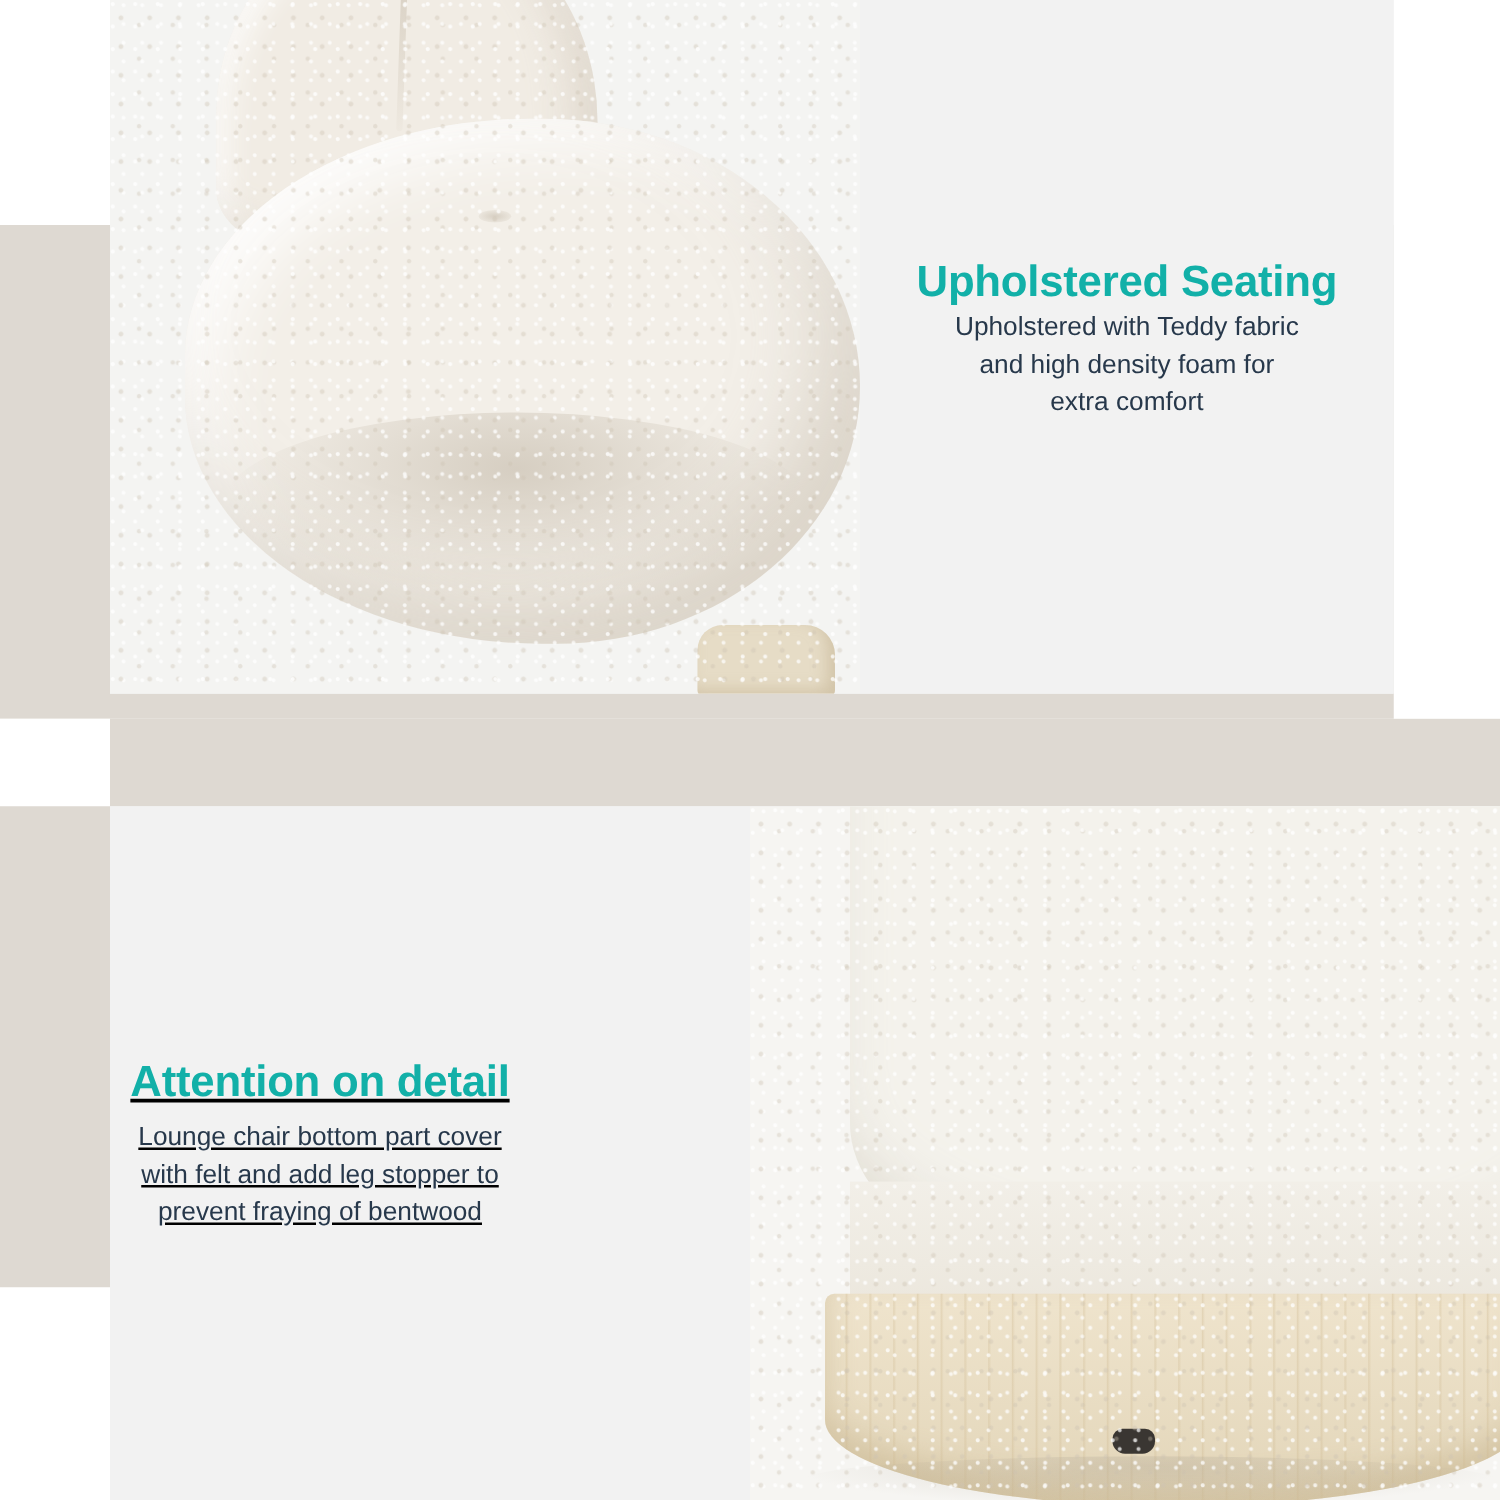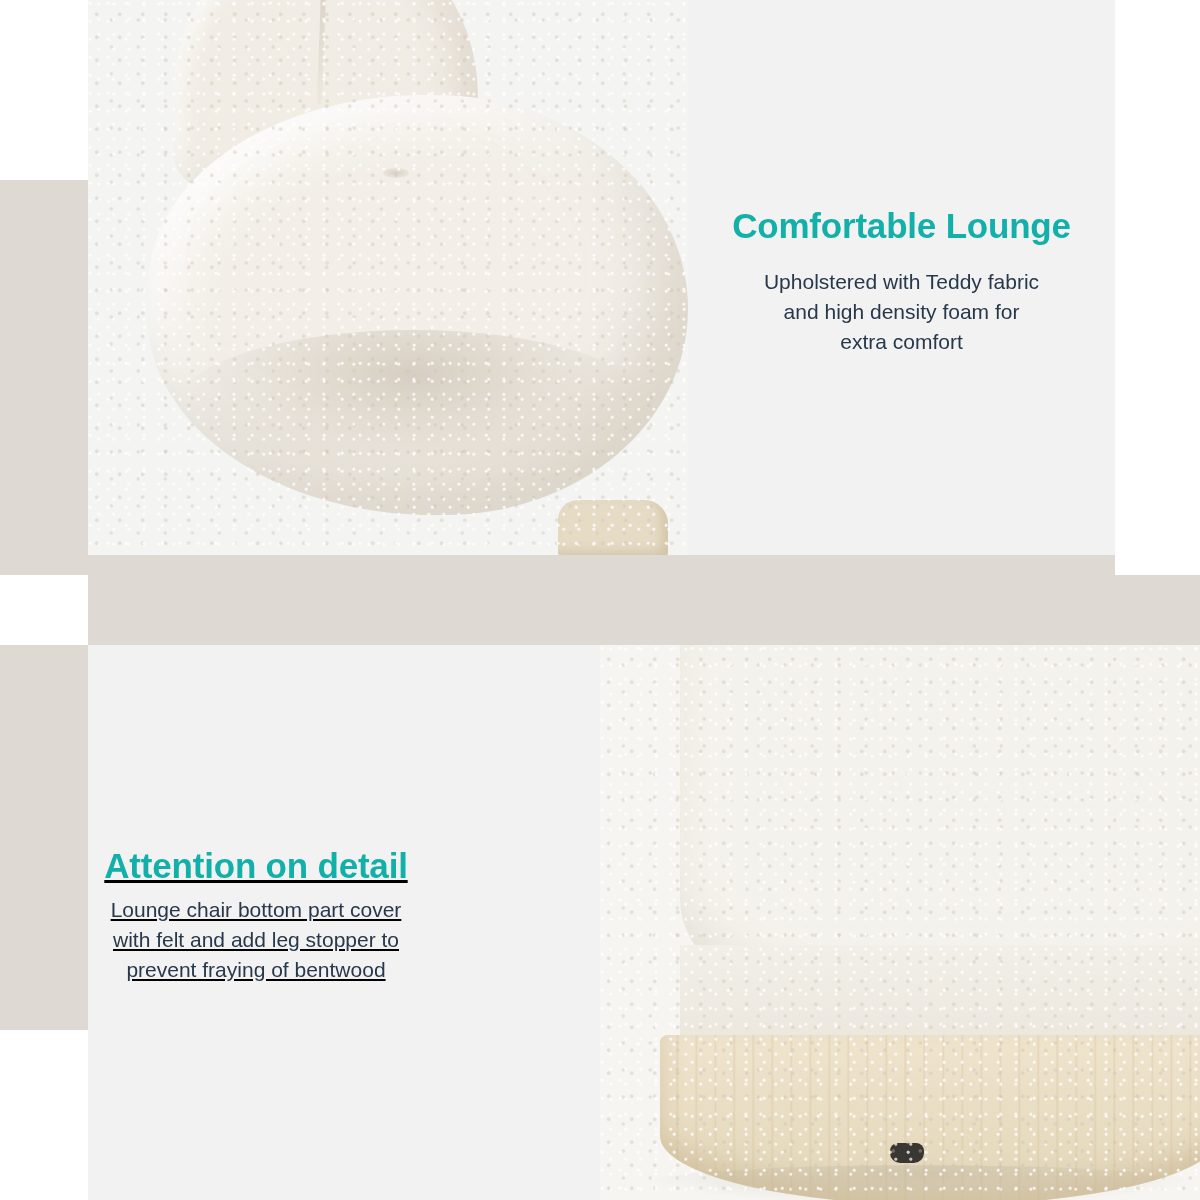--- a/index.html
+++ b/index.html
@@ -135,21 +135,21 @@
     text-align: center;
     margin: 0;
     white-space: pre-line;
   }
   .tb-top {
     position: absolute;
     left: 0;
     top: 205px;
     width: 427px;
   }
-  .tb-top .body-copy { margin-top: 20px; }
+  .tb-top .body-copy { }
 
   .tb-bottom {
     position: absolute;
     left: 0;
     top: 845px;
     width: 512px;
     text-decoration: underline;
   }
   .tb-bottom .headline { text-align: center; }
   .tb-bottom .body-copy { margin-top: 8px; }
@@ -306,21 +306,21 @@
       <div class="chair-back-seam"></div>
       <div class="chair-seat"></div>
       <div class="chair-seat-shadow"></div>
       <div class="chair-tuft"></div>
       <div class="chair-leg"></div>
       <div class="fuzz"></div>
     </div>
 
     <div class="textcol">
       <div class="tb-top">
-        <h2 class="headline">Comfortable Lounge</h2>
+        <h2 class="headline">Upholstered Seating</h2>
         <p class="body-copy">Upholstered with Teddy fabric
 and high density foam for
 extra comfort</p>
       </div>
     </div>
 
   </div>
 
   <div class="panel-bottom">
 

